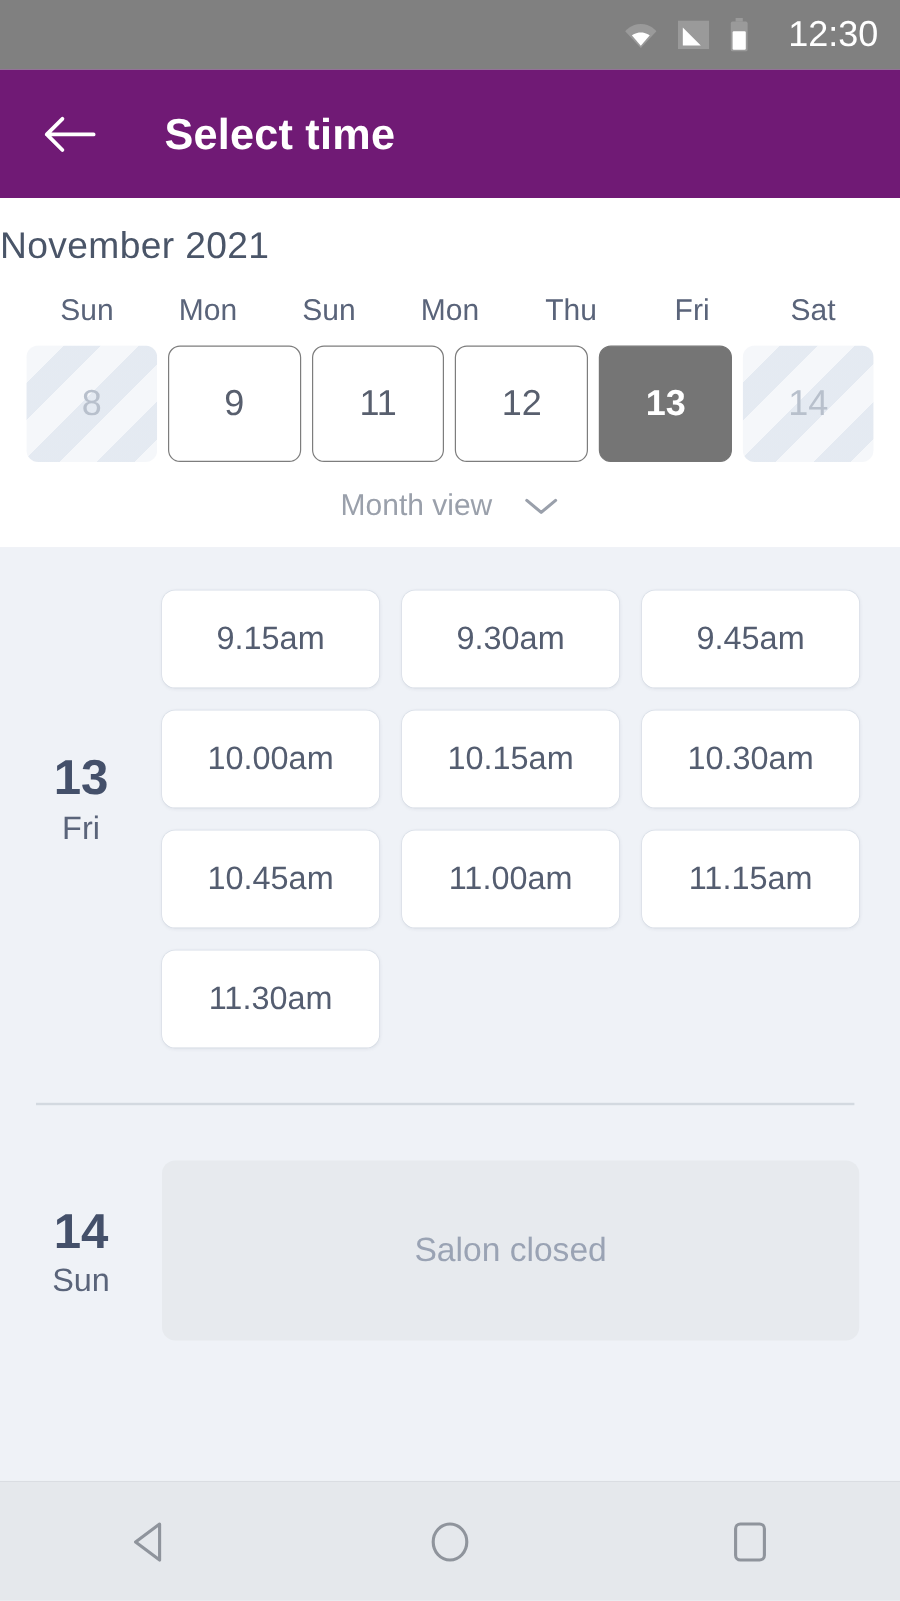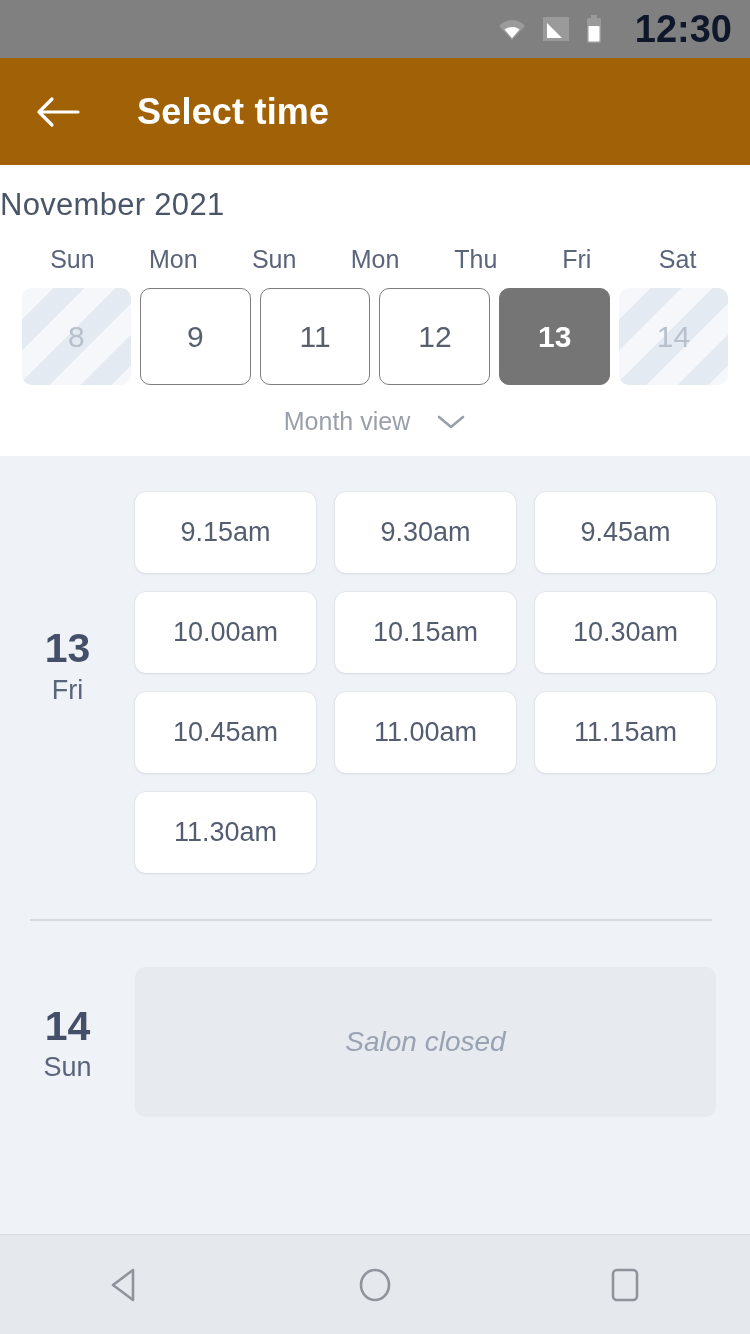--- a/index.html
+++ b/index.html
@@ -34,32 +34,32 @@
     justify-content: flex-end;
     padding: 0 18px 0 0;
     flex: none;
   }
   .status-icons {
     display: flex;
     align-items: center;
     gap: 17px;
   }
   .status-clock {
-    color: #0f172a;
-    font-size: 38px;
-    font-weight: bold;
+    color: #ffffff;
+    font-size: 30px;
+    font-weight: normal;
     letter-spacing: 0px;
     margin-left: 16px;
   }
   .wifi-icon, .signal-icon, .battery-icon { display: block; }
 
   
   .app-bar {
     height: 107px;
-    background: #a16207;
+    background: #701a75;
     display: flex;
     align-items: center;
     padding: 0 0 0 30px;
     flex: none;
   }
   .back-btn {
     width: 56px;
     height: 56px;
     display: flex;
     align-items: center;
@@ -218,21 +218,20 @@
   .closed-box {
     flex: 1;
     height: 150px;
     background: #e7eaee;
     border-radius: 11px;
     display: flex;
     align-items: center;
     justify-content: center;
     color: #9aa3b4;
     font-size: 28px;
-    font-style: italic;
   }
 
   
   .nav-bar {
     height: 100px;
     background: #e5e8ec;
     display: flex;
     align-items: center;
     justify-content: space-around;
     flex: none;

